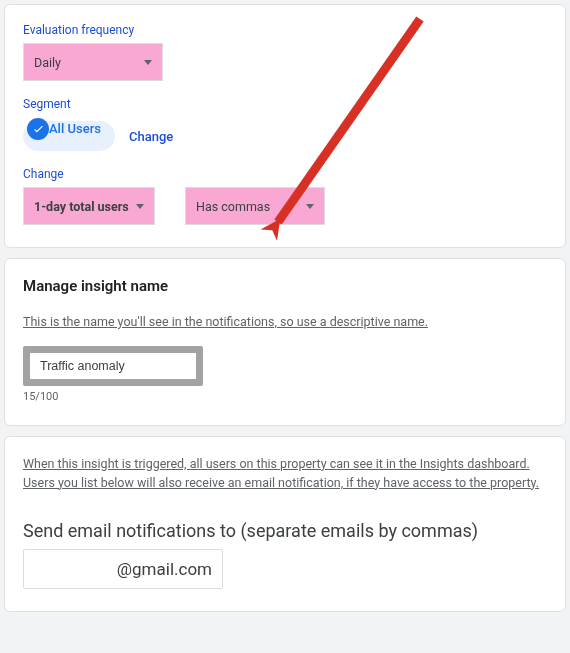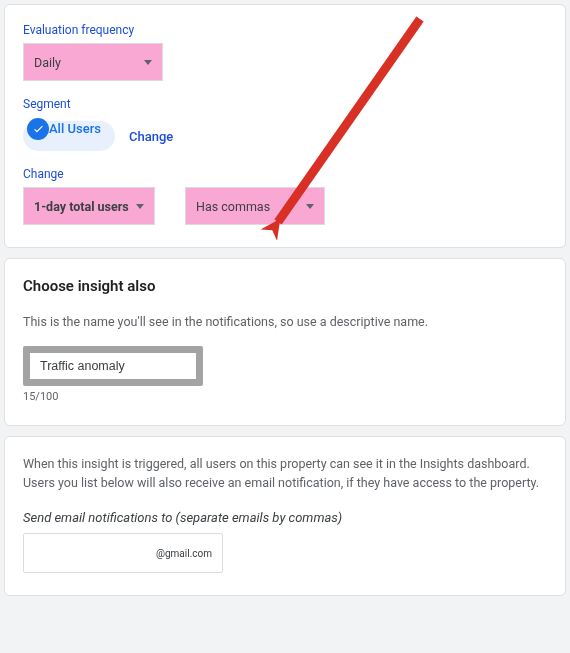--- a/index.html
+++ b/index.html
@@ -77,52 +77,52 @@
     margin-left: 14px;
     cursor: pointer;
     font-weight: 500;
   }
   .chip-row { display: flex; align-items: center; margin-top: 4px; }
   .helper {
     font-size: 12.5px;
     color: #5f6368;
     margin-bottom: 14px;
     line-height: 1.5;
+    text-decoration: underline;
   }
   .text-input {
     border: 7px solid #a3a3a3;
     border-radius: 2px;
     height: 40px;
     width: 180px;
     padding: 0 10px;
     font-size: 12.5px;
     color: #3c4043;
     outline: none;
     background: #fff;
   }
   .counter {
     font-size: 11px;
     color: #5f6368;
     width: 180px;
     margin-top: 4px;
   }
   .section-label {
-    font-size: 13px;
+    font-size: 18px;
     color: #3c4043;
     margin-bottom: 8px;
-    margin-top: 18px;
-    font-style: italic;
+    margin-top: 28px;
   }
   .email-box {
     border: 1px solid #dadce0;
     border-radius: 2px;
     height: 40px;
     width: 200px;
     padding: 0 10px;
-    font-size: 10px;
+    font-size: 17px;
     color: #3c4043;
     display: flex;
     align-items: center;
     justify-content: flex-end;
     background: #fff;
   }
   .arrow-overlay {
     position: absolute;
     pointer-events: none;
     left: 0; top: 0;
@@ -169,21 +169,21 @@
     <div class="col">
       <div class="select" style="width:140px;">
         <span>Has commas</span>
         <span class="caret"></span>
       </div>
     </div>
   </div>
 </div>
 
 <div class="card">
-  <div class="card-title">Choose insight also</div>
+  <div class="card-title">Manage insight name</div>
   <div class="helper">This is the name you'll see in the notifications, so use a descriptive name.</div>
   <input class="text-input" type="text" value="Traffic anomaly" style="">
   <div class="counter">15/100</div>
 </div>
 
 <div class="card">
   <div class="helper">When this insight is triggered, all users on this property can see it in the Insights dashboard. Users you list below will also receive an email notification, if they have access to the property.</div>
   <div class="section-label">Send email notifications to (separate emails by commas)</div>
   <div class="email-box">
     <span>@gmail.com</span>

